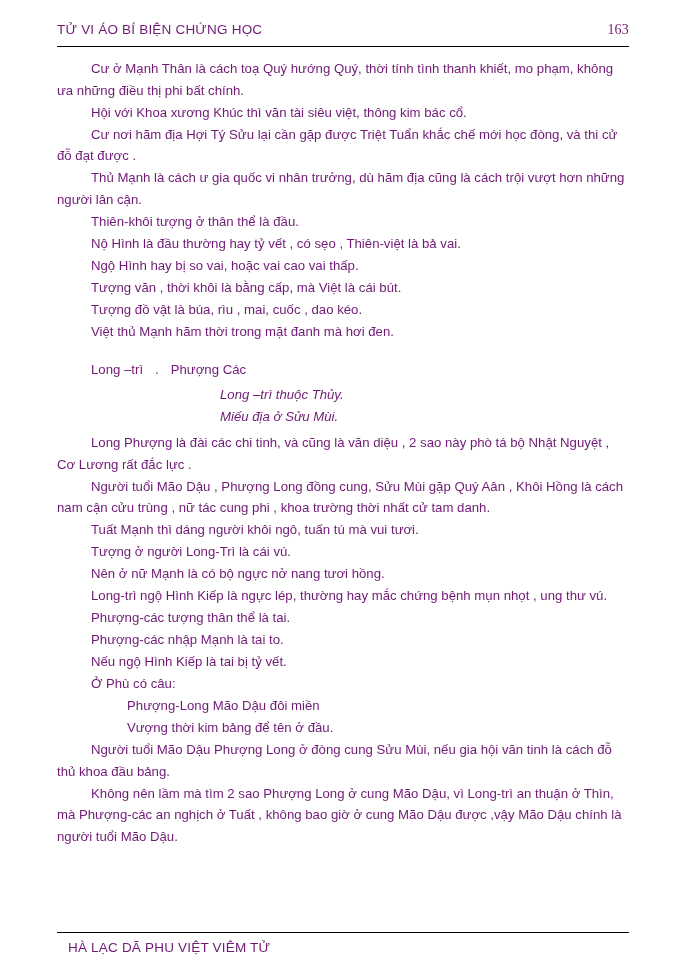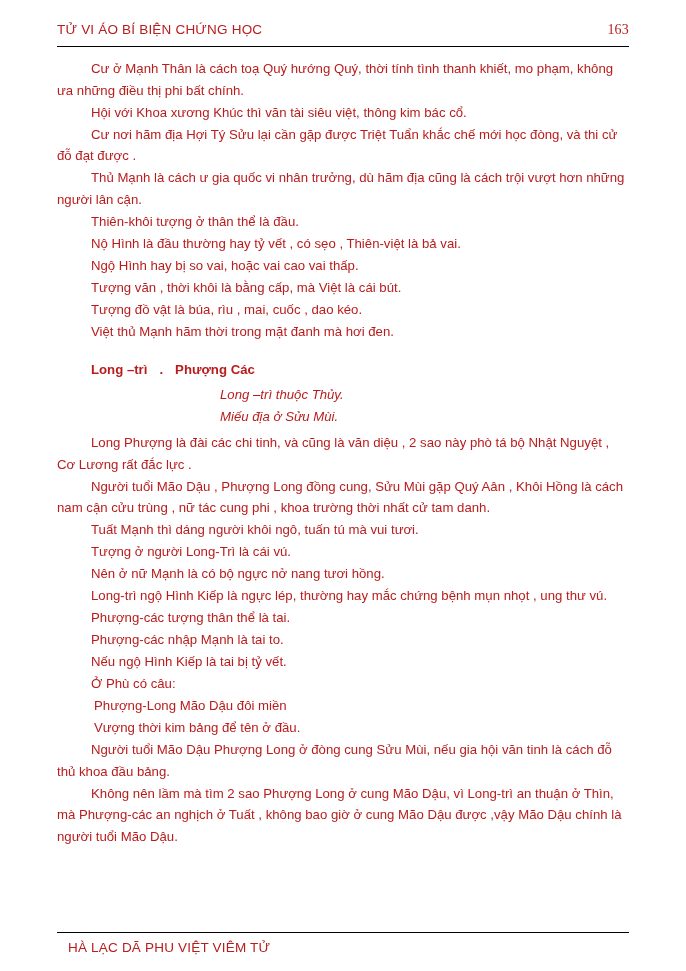--- a/index.html
+++ b/index.html
@@ -7,21 +7,21 @@
     padding: 0;
     background: #ffffff;
   }
   .page {
     position: relative;
     width: 686px;
     height: 971px;
     margin: 0 auto;
     background: #ffffff;
     font-family: "Liberation Sans", sans-serif;
-    color: #b91c1c;
+    color: #701a75;
     box-sizing: border-box;
   }
   .header {
     position: absolute;
     top: 22px;
     left: 57px;
     right: 57px;
     display: flex;
     justify-content: space-between;
     align-items: baseline;
@@ -52,38 +52,38 @@
     line-height: 21.5px;
     text-align: left;
   }
   p {
     margin: 0 0 0.5px 0;
   }
   p.ind {
     text-indent: 34px;
   }
   .sec-title {
-    font-weight: bold;
+    font-weight: normal;
     margin-top: 17px;
     margin-bottom: 3px;
     text-indent: 34px;
   }
   .sec-title .gap {
     display: inline-block;
     width: 12px;
   }
   .italic-line {
     font-style: italic;
     text-indent: 0;
     margin-left: 163px;
     margin-top: 1px;
   }
   .verse {
     text-indent: 0;
-    margin-left: 37px;
+    margin-left: 70px;
   }
   .footer-rule {
     position: absolute;
     bottom: 38px;
     left: 57px;
     right: 57px;
     height: 1px;
     background: #000000;
   }
   .footer {

